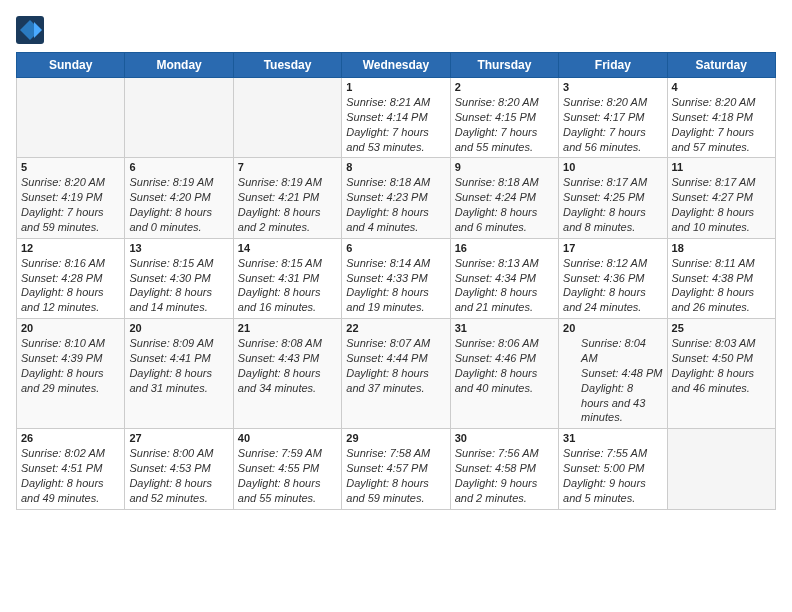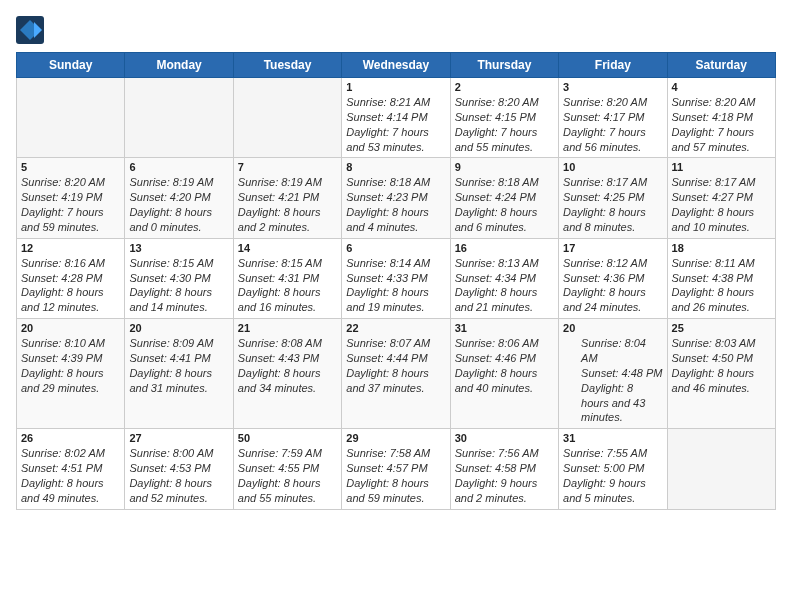--- a/index.html
+++ b/index.html
@@ -299,21 +299,21 @@
 Sunset: 4:51 PM
 Daylight: 8 hours and 49 minutes.</div>
           </td>
           <td>
             <div class="day-number">27</div>
             <div class="day-info" style="white-space: pre-line;">Sunrise: 8:00 AM
 Sunset: 4:53 PM
 Daylight: 8 hours and 52 minutes.</div>
           </td>
           <td>
-            <div class="day-number">50</div>
+            <div class="day-number">40</div>
             <div class="day-info" style="white-space: pre-line;">Sunrise: 7:59 AM
 Sunset: 4:55 PM
 Daylight: 8 hours and 55 minutes.</div>
           </td>
           <td>
             <div class="day-number">29</div>
             <div class="day-info" style="white-space: pre-line;">Sunrise: 7:58 AM
 Sunset: 4:57 PM
 Daylight: 8 hours and 59 minutes.</div>
           </td>

